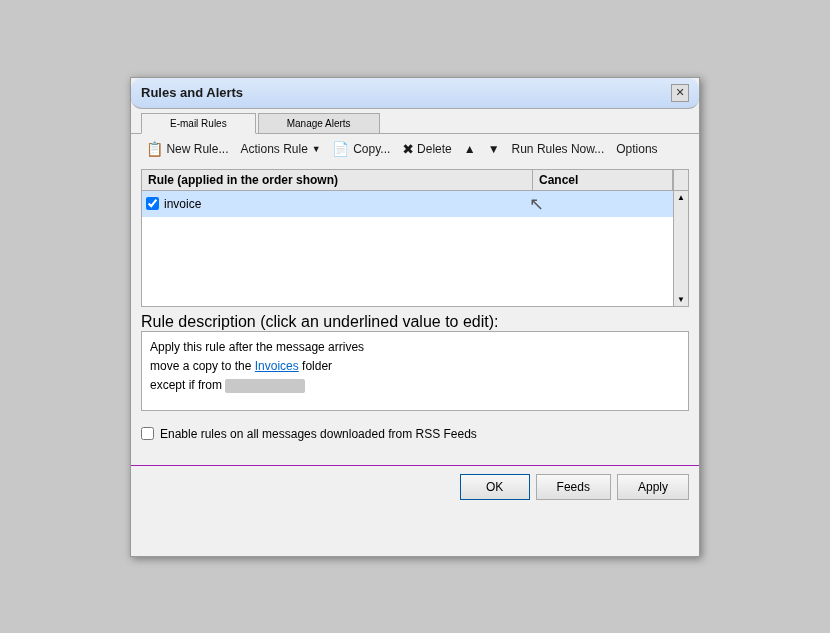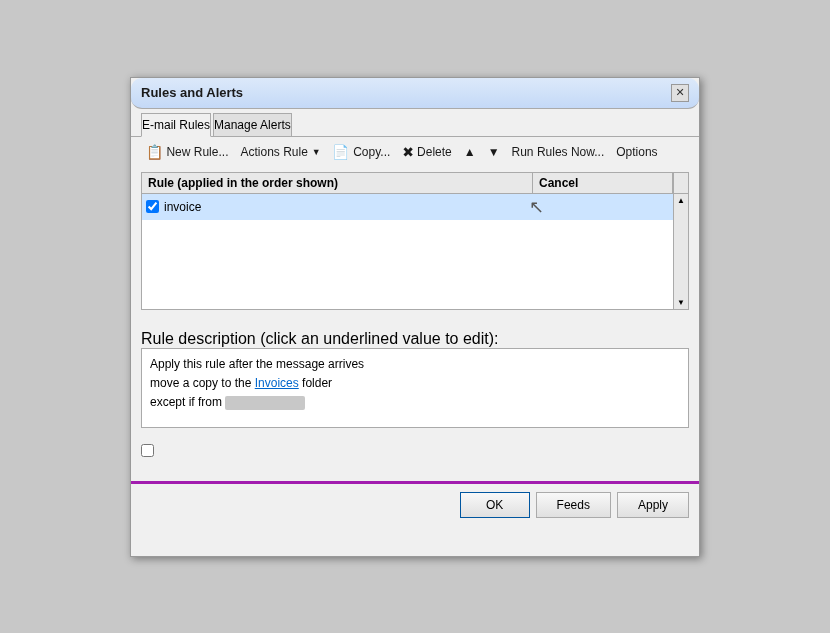--- a/index.html
+++ b/index.html
@@ -46,27 +46,27 @@
       font-size: 11px;
       color: #333;
     }
     .tab-bar {
       display: flex;
       background: #f0f0f0;
       border-bottom: 1px solid #aaa;
       padding: 4px 10px 0;
     }
     .tab {
-      padding: 4px 0;
+      padding: 4px 28px;
       border: 1px solid #aaa;
       border-bottom: none;
       background: #e0e0e0;
       cursor: pointer;
       margin-right: 2px;
-      font-size: 12px;
+      font-size: 10px;
     }
     .tab.active {
       background: #f0f0f0;
       border-bottom: 1px solid #f0f0f0;
       margin-bottom: -1px;
       z-index: 1;
       position: relative;
     }
     .toolbar {
       display: flex;
@@ -94,21 +94,21 @@
     .dropdown-arrow {
       font-size: 9px;
       margin-left: 1px;
     }
     .content {
       padding: 5px 10px 10px;
     }
     .rule-list-section {
       border: 1px solid #aaa;
       background: white;
-      margin-bottom: 20px;
+      margin-bottom: 6px;
     }
     .rule-list-header {
       display: flex;
       background: #e8e8e8;
       border-bottom: 1px solid #aaa;
     }
     .rule-list-header-cell {
       padding: 3px 6px;
       font-size: 12px;
       font-weight: 600;
@@ -171,21 +171,21 @@
     }
     .rss-checkbox {
       width: 13px;
       height: 13px;
     }
     .footer-buttons {
       display: flex;
       justify-content: flex-end;
       gap: 6px;
       padding: 8px 10px;
-      border-top: 3px solid #a21caf;
+      border-top: 1px solid #a21caf;
     }
     .footer-btn {
       padding: 5px 20px;
       border: 1px solid #aaa;
       background: linear-gradient(to bottom, #f8f8f8, #e0e0e0);
       cursor: pointer;
       font-size: 12px;
       min-width: 70px;
     }
     .footer-btn.default {
@@ -274,20 +274,21 @@
           <span>move a copy to the </span><a>Invoices</a><span> folder</span>
         </div>
         <div>
           <span>except if from </span><span class="blurred-text">&nbsp;&nbsp;&nbsp;&nbsp;&nbsp;&nbsp;&nbsp;&nbsp;&nbsp;&nbsp;</span>
         </div>
       </div>
     </div>
 
     <div class="rss-checkbox-row">
       <input type="checkbox" class="rss-checkbox" style="">
+      <span>Enable rules on all messages downloaded from RSS Feeds</span>
     </div>
   </div>
 
   <div class="footer-buttons">
     <button class="footer-btn default">OK</button>
     <button class="footer-btn">Feeds</button>
     <button class="footer-btn">Apply</button>
   </div>
 </div>
 

